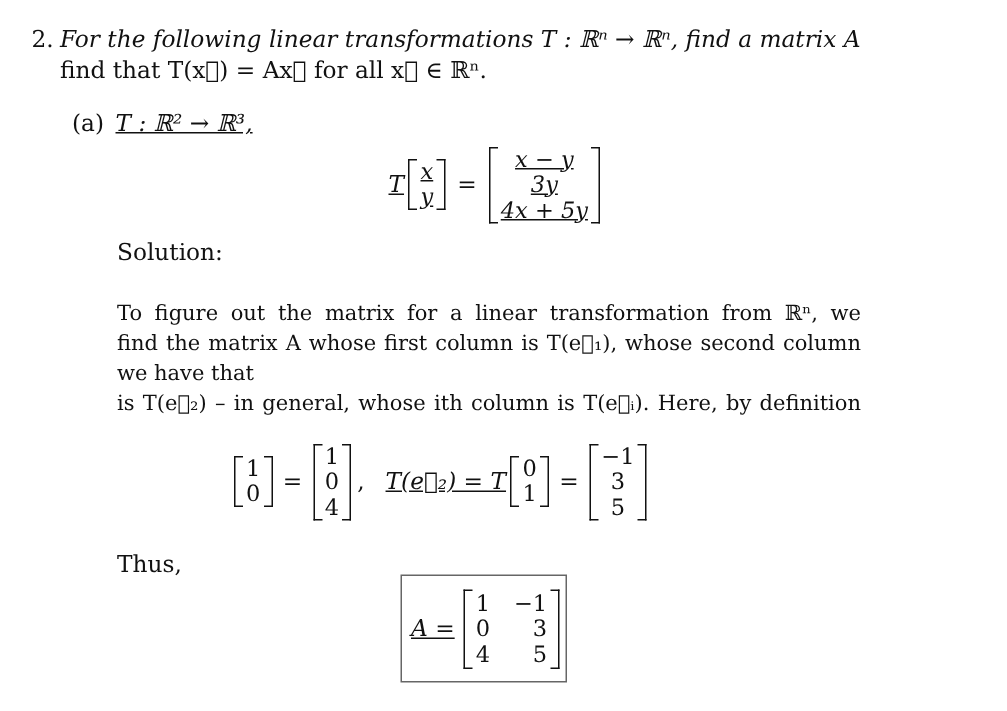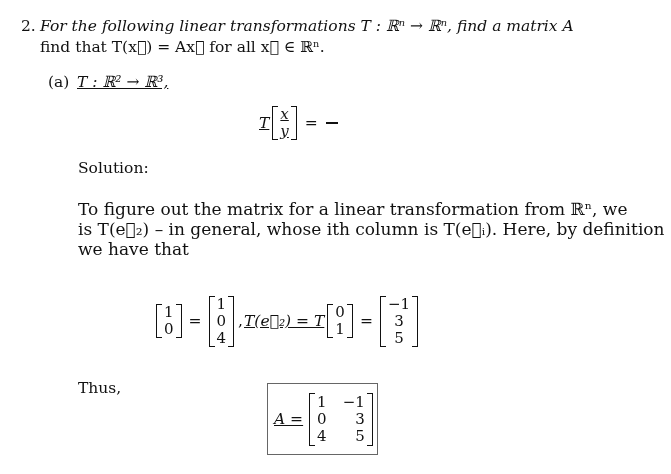--- a/index.html
+++ b/index.html
@@ -3,21 +3,21 @@
   <meta charset="utf-8">
   <style>
     html, body { margin: 0; padding: 0; background: #ffffff; }
     body {
       width: 671px; height: 474px; position: relative; overflow: hidden;
       font-family: "DejaVu Serif", "Liberation Serif", serif;
       color: #111111; font-size: 15.5px;
     }
     .abs { position: absolute; white-space: nowrap; }
     .it { font-style: italic; text-decoration: underline; }
-    .para { position: absolute; left: 78px; width: 496px; line-height: 20px; text-align: justify; font-size: 17px; }
+    .para { position: absolute; left: 78px; width: 496px; line-height: 20px; text-align: justify; font-size: 14px; }
     .para .line { display: block; white-space: nowrap; text-align: justify; text-align-last: justify; }
     .para .line.last { text-align-last: left; }
 
     
     .mat { display: inline-flex; align-items: stretch; vertical-align: middle; position: relative; }
     .br { width: 5px; border-top: 1.2px solid #111; border-bottom: 1.2px solid #111; }
     .br.l { border-left: 1.2px solid #111; }
     .br.r { border-right: 1.2px solid #111; }
     .cells { display: flex; flex-direction: column; justify-content: center; padding: 0 2px; }
     .cells .c { line-height: 17px; text-align: center; font-size: 15px; }
@@ -45,30 +45,36 @@
     <span class="br l"></span>
     <span class="cells">
       <span class="c it">x</span>
       <span class="c it">y</span>
     </span>
     <span class="br r"></span>
   </span>
   <span class="t" style="margin:0 8px;">=</span>
   <span class="mat">
     <span class="br l"></span>
+    <span class="cells">
+      <span class="c it">x − y</span>
+      <span class="c it">3y</span>
+      <span class="c it">4x + 5y</span>
+    </span>
     <span class="br r"></span>
   </span>
 </div>
 
 <div class="abs" style="left:78px; top:159px; font-weight:normal;">Solution:</div>
 
 <div class="para" style="top:199px;">
   <span class="line">To figure out the matrix for a linear transformation from ℝⁿ, we</span>
+  <span class="line">find the matrix A whose first column is T(e⃗₁), whose second column</span>
+  <span class="line last">we have that</span>
   <span class="line">is T(e⃗₂) – in general, whose ith column is T(e⃗ᵢ). Here, by definition</span>
-  <span class="line last">we have that</span>
 </div>
 
 <div class="eqrow" style="left:156px; top:290px; height:62px;">
   <span class="mat">
     <span class="br l"></span>
     <span class="cells">
       <span class="c">1</span>
       <span class="c">0</span>
     </span>
     <span class="br r"></span>
@@ -77,42 +83,42 @@
   <span class="mat">
     <span class="br l"></span>
     <span class="cells">
       <span class="c">1</span>
       <span class="c">0</span>
       <span class="c">4</span>
     </span>
     <span class="br r"></span>
   </span>
   <span style="margin-left:4px;">,</span>
-  <span class="it t" style="margin-left:1px;">T(e⃗₂) = T</span>
+  <span class="it t" style="margin-left:14px;">T(e⃗₂) = T</span>
   <span class="mat">
     <span class="br l"></span>
     <span class="cells">
       <span class="c">0</span>
       <span class="c">1</span>
     </span>
     <span class="br r"></span>
   </span>
   <span class="t" style="margin:0 7px;">=</span>
   <span class="mat">
     <span class="br l"></span>
     <span class="cells">
       <span class="c">−1</span>
       <span class="c">3</span>
       <span class="c">5</span>
     </span>
     <span class="br r"></span>
   </span>
 </div>
 
-<div class="abs" style="left:78px; top:367px;margin-top:12px;">Thus,</div>
+<div class="abs" style="left:78px; top:367px;">Thus,</div>
 
 <div class="boxed">
   <span class="it" style="margin-right:6px;">A =</span>
   <span class="mat">
     <span class="br l"></span>
     <span class="grid">
       <span class="c left">1</span>
       <span class="c">−1</span>
       <span class="c left">0</span>
       <span class="c">3</span>

